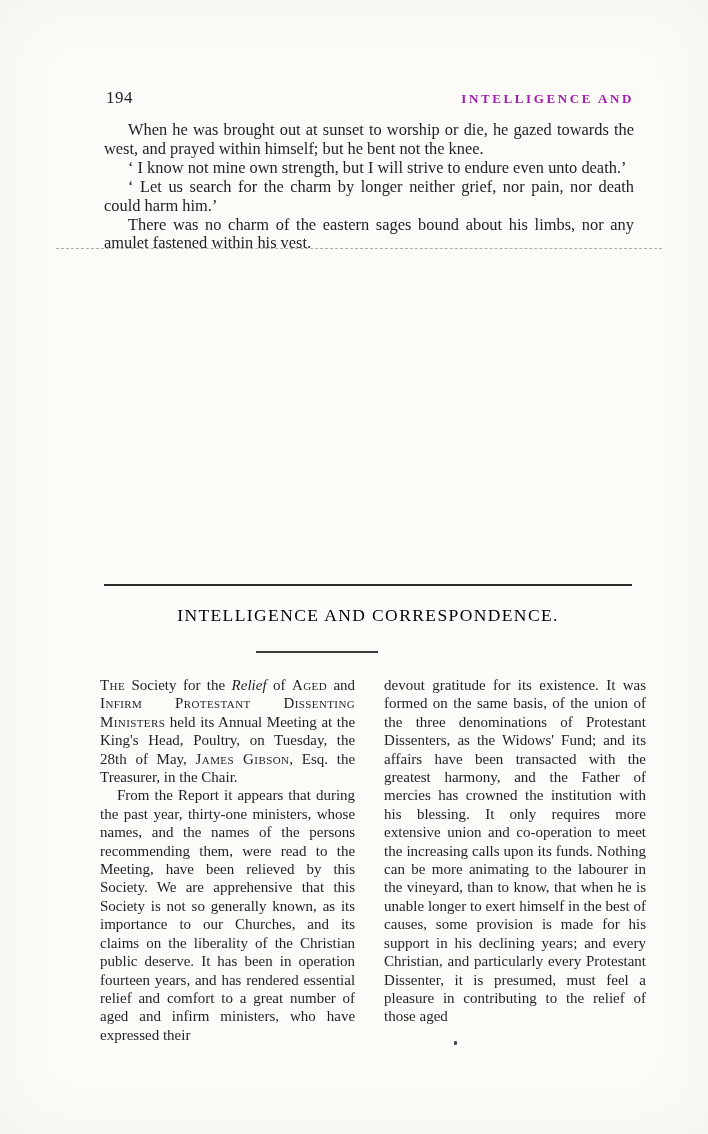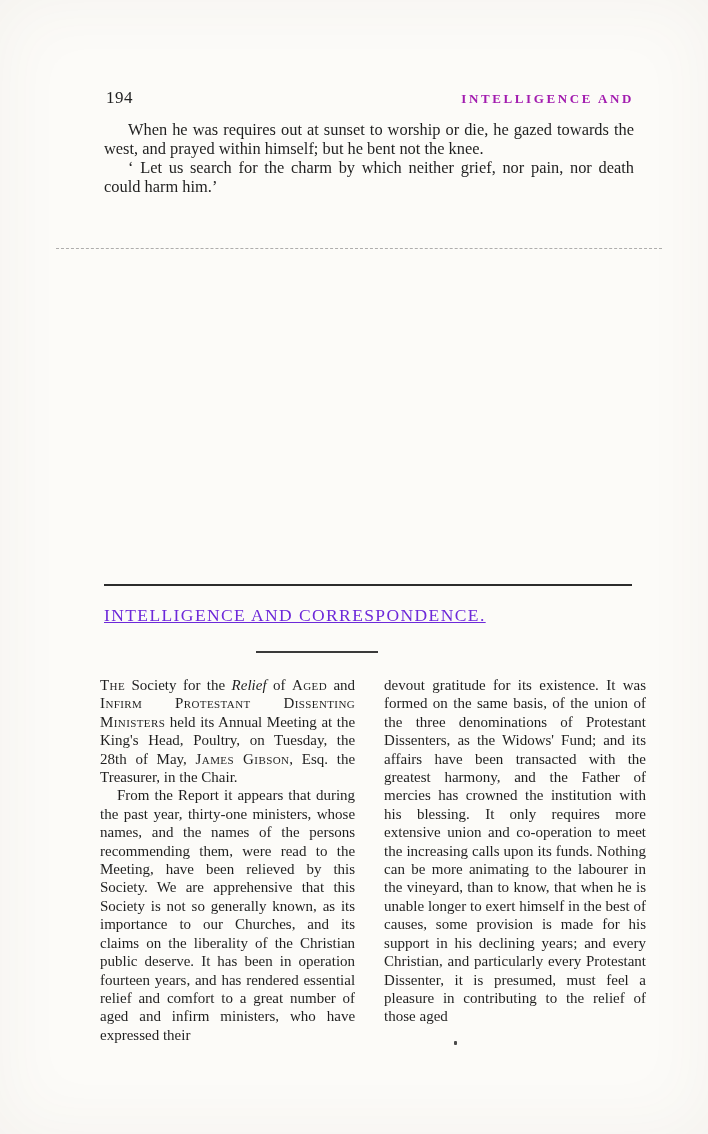--- a/index.html
+++ b/index.html
@@ -25,22 +25,22 @@
   .story p { margin:0; text-indent:24px; }
 
   
   .artifact-dashed { position:absolute; top:248px; left:56px; width:606px; height:0;
     border-top:1px dashed rgba(110,110,110,0.55); }
   .artifact-dot { position:absolute; top:1041px; left:454px; width:3px; height:4px;
     background:#4a4a4a; border-radius:1px; }
 
   
   .rule-long { position:absolute; top:584px; left:104px; width:528px; height:2px; background:#2c2c2c; }
-  .section-heading { position:absolute; top:605px; left:104px; width:528px; 
-    font-size:17.5px; letter-spacing:1.4px; color:#6d28d9;text-decoration:underline; }
+  .section-heading { position:absolute; top:605px; left:104px; width:528px; text-align:center;
+    font-size:17.5px; letter-spacing:1.4px; color:#000000; }
   .rule-short { position:absolute; top:651px; left:256px; width:122px; height:2px; background:#3a3a3a; }
 
   
   .columns { position:absolute; top:676px; left:100px; width:546px;
     display:flex; gap:29px; font-size:15px; line-height:18.4px; text-align:justify; }
   .col-left  { width:263px; }
   .col-right { width:270px; }
   .columns p { margin:0; }
   .columns p.indent { text-indent:17px; }
   .sc { font-variant:small-caps; letter-spacing:0.4px; }
@@ -50,22 +50,24 @@
 <body>
 
 <div class="page">
 
   <div class="header-row">
     <span class="page-number">194</span>
     <span class="running-header">INTELLIGENCE AND</span>
   </div>
 
   <div class="story">
-    <p>When he was requires out at sunset to worship or die, he gazed towards the west, and prayed within himself; but he bent not the knee.</p>
-    <p>‘ Let us search for the charm by which neither grief, nor pain, nor death could harm him.’</p>
+    <p>When he was brought out at sunset to worship or die, he gazed towards the west, and prayed within himself; but he bent not the knee.</p>
+    <p>‘ I know not mine own strength, but I will strive to endure even unto death.’</p>
+    <p>‘ Let us search for the charm by longer neither grief, nor pain, nor death could harm him.’</p>
+    <p>There was no charm of the eastern sages bound about his limbs, nor any amulet fastened within his vest.</p>
   </div>
 
   <div class="artifact-dashed"></div>
 
   <div class="rule-long"></div>
   <div class="section-heading">INTELLIGENCE AND CORRESPONDENCE.</div>
   <div class="rule-short"></div>
 
   <div class="columns">
     <div class="col-left">

